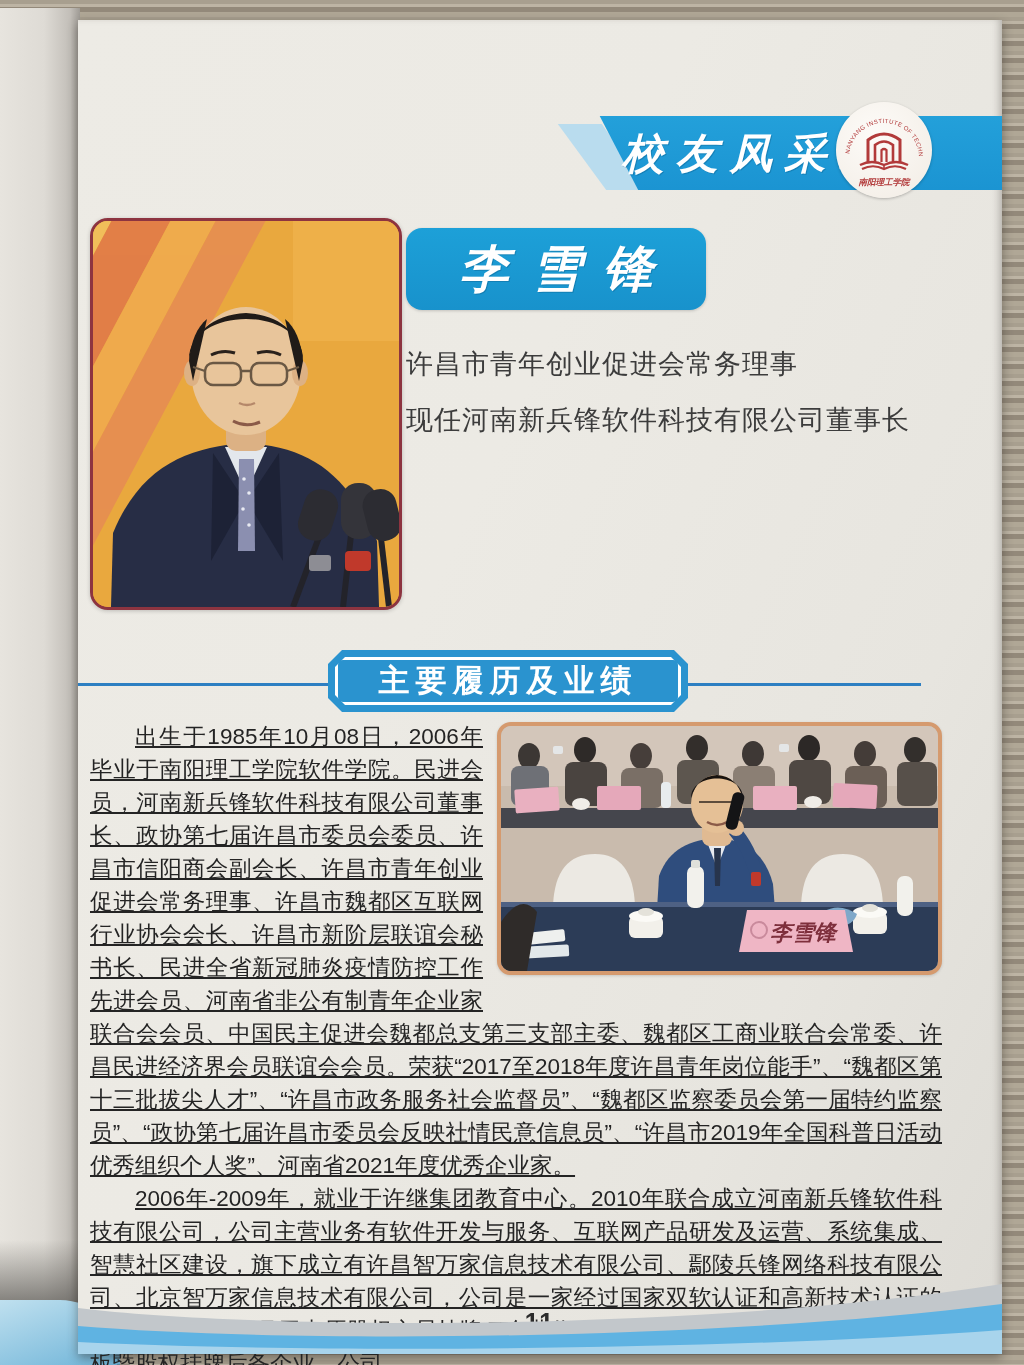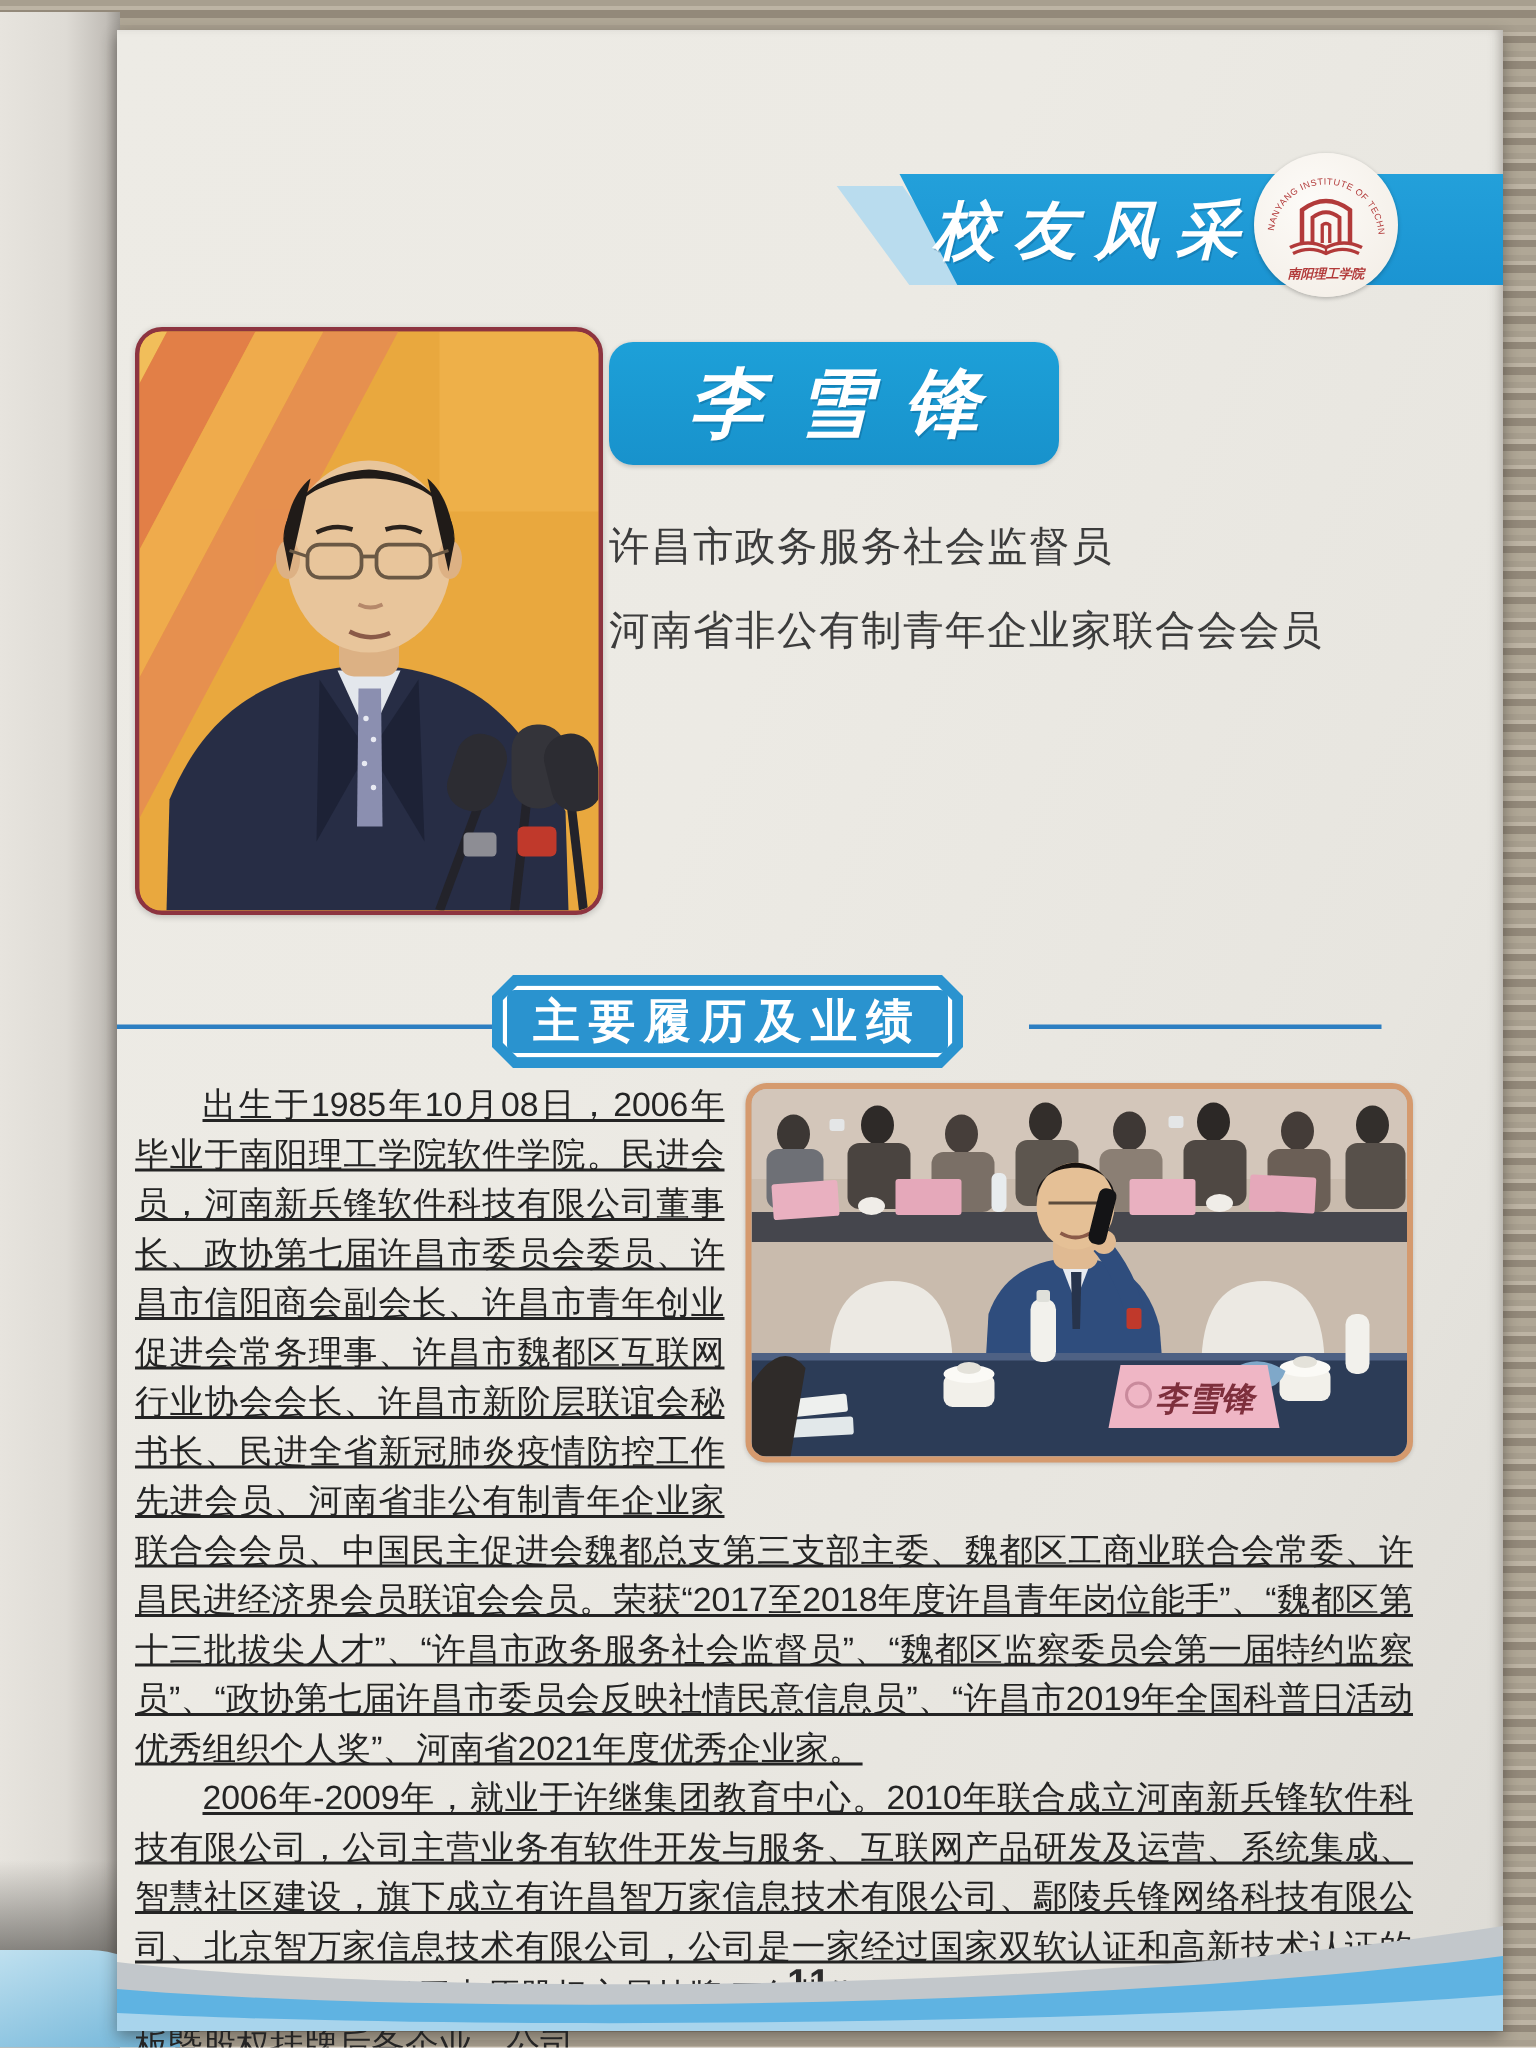--- a/index.html
+++ b/index.html
@@ -70,21 +70,21 @@
     text-shadow:1px 1px 0 rgba(0,60,100,.25);
   }
   .info-line{position:absolute;left:328px;font-size:27px;color:#3c3c3c;letter-spacing:1px;white-space:nowrap;}
   .info-line.l1{top:326px;}
   .info-line.l2{top:382px;}
   
   .sect-line{position:absolute;height:3px;background:#2d7fc2;}
   .sect-line.left{left:0;top:663px;width:252px;}
   .sect-line.right{left:608px;top:663px;width:235px;}
   .section-header{
-    position:absolute;left:250px;top:630px;width:314px;height:62px;
+    position:absolute;left:250px;top:630px;width:360px;height:62px;
     background:#2a93cf;border-radius:10px;
     clip-path:polygon(14px 0,calc(100% - 14px) 0,100% 14px,100% calc(100% - 14px),calc(100% - 14px) 100%,14px 100%,0 calc(100% - 14px),0 14px);
     display:flex;align-items:center;justify-content:center;
   }
   .section-header .inner{
     width:calc(100% - 14px);height:calc(100% - 14px);
     border:3px solid #fff;border-radius:8px;
     clip-path:polygon(10px 0,calc(100% - 10px) 0,100% 10px,100% calc(100% - 10px),calc(100% - 10px) 100%,10px 100%,0 calc(100% - 10px),0 10px);
     display:flex;align-items:center;justify-content:center;box-sizing:border-box;
   }
@@ -198,22 +198,22 @@
         <rect x="272" y="268" width="34" height="52" rx="16" transform="rotate(-14 289 294)" fill="#2c2c32"></rect>
         <rect x="252" y="330" width="26" height="20" rx="4" fill="#c0392b"></rect>
         <rect x="216" y="334" width="22" height="16" rx="3" fill="#8d8d94"></rect>
       </g>
     </svg>
   </div>
 
   <div class="name-badge">
     <span>李雪锋</span>
   </div>
-  <div class="info-line l1">许昌市政务服务社会监督员</div>
-  <div class="info-line l2">河南省非公有制青年企业家联合会会员</div>
+  <div class="info-line l1">许昌市青年创业促进会常务理事</div>
+  <div class="info-line l2">现任河南新兵锋软件科技有限公司董事长</div>
 
   <div class="sect-line left"></div>
   <div class="sect-line right"></div>
   <div class="section-header">
     <div class="inner">
       <span>主要履历及业绩</span>
     </div>
   </div>
 
   <div class="body-text">

